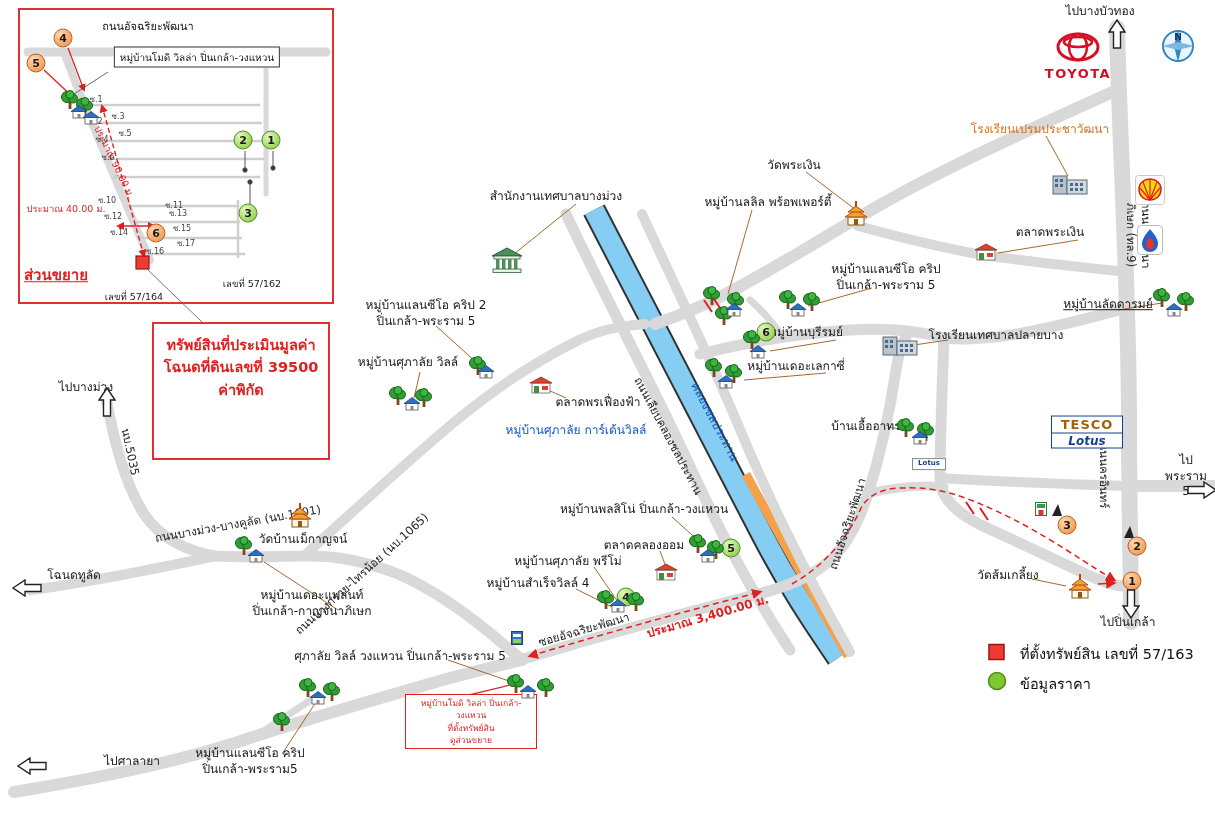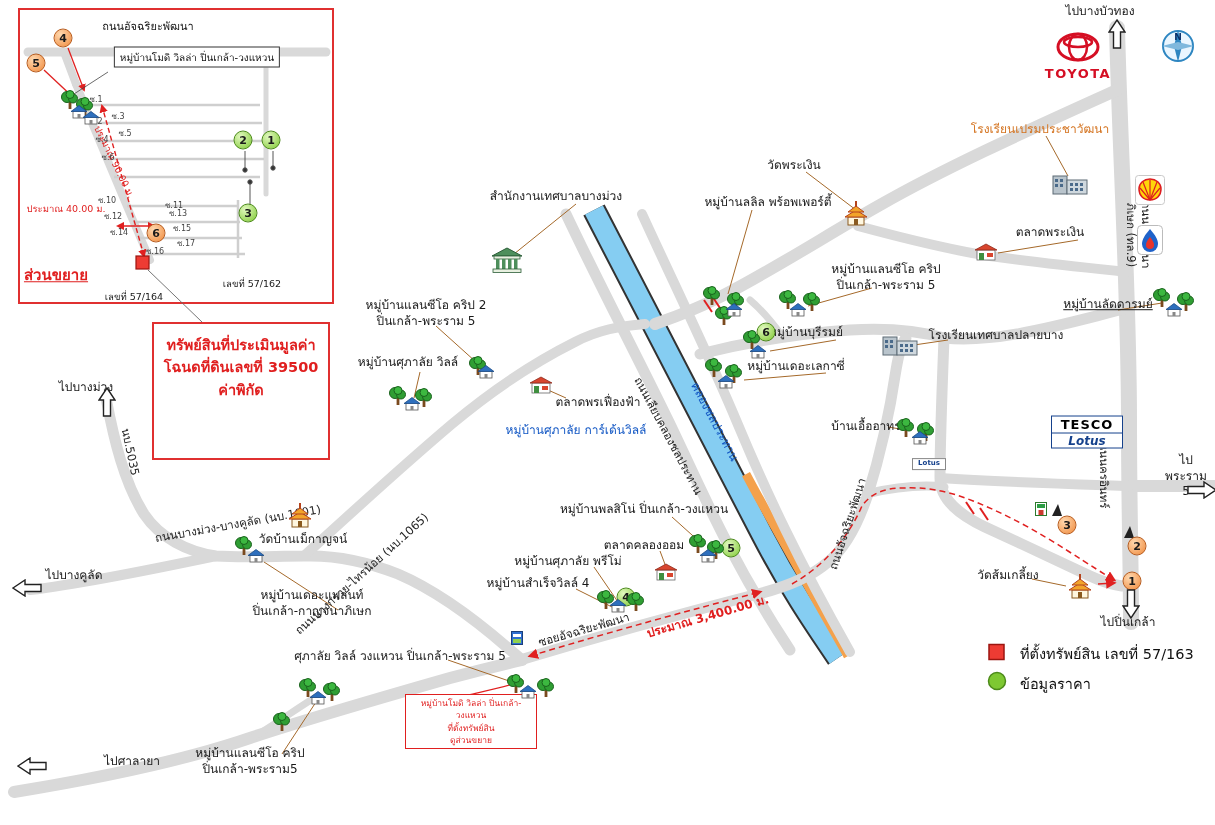--- a/index.html
+++ b/index.html
@@ -32,21 +32,21 @@
   #infobox .rline{color:#e01f1f;font-weight:bold;font-size:14.5px;line-height:1.55;}
   #infobox .kline{color:#111;font-size:13px;line-height:1.8;}
   .vbox{position:absolute;z-index:3;background:#fff;border:1px solid #333;font-size:10px;
         padding:2px 5px;transform:translate(-50%,-50%);white-space:nowrap;color:#111;}
   #propnote{left:405px;top:694px;width:126px;border:1.2px solid #e01f1f;background:#fff;
             color:#e01f1f;font-size:8.5px;text-align:center;line-height:1.45;padding:2px 2px;}
   #legend{left:986px;top:642px;width:225px;}
   .legrow{display:flex;align-items:center;gap:12px;margin-bottom:6px;}
   .legrow .ltext{font-size:14.5px;color:#111;}
   .tescosign{width:70px;border:1.5px solid #15418c;background:#fff;text-align:center;}
-  .tesco-top{color:#000000;font-weight:bold;font-size:13px;letter-spacing:1px;border-bottom:1px solid #15418c;line-height:1.2;}
+  .tesco-top{color:#a16207;font-weight:bold;font-size:13px;letter-spacing:1px;border-bottom:1px solid #15418c;line-height:1.2;}
   .tesco-bot{color:#15418c;font-weight:bold;font-style:italic;font-size:12px;line-height:1.2;}
   .lotusmini{width:32px;border:1px solid #888;background:#fff;color:#15418c;text-align:center;
              font-weight:bold;font-size:7px;line-height:1.4;}
 </style>
 </head>
 <body>
 
 <div id="stage">
 
   <svg id="base" width="1215" height="825" viewBox="0 0 1215 825">
@@ -236,21 +236,21 @@
       <div class="lbl blue" style="left: 576px; top: 431px; transform: translate(-50%, -50%);">หมู่บ้านศุภาลัย การ์เด้นวิลล์</div>
       <div class="lbl " style="left: 866px; top: 427px; transform: translate(-50%, -50%);">บ้านเอื้ออาทร</div>
       <div class="lbl roadname" style="left: 1104px; top: 472px; transform: translate(-50%, -50%) rotate(90deg);">ถนนนครอินทร์</div>
       <div class="lbl " style="left: 1186px; top: 476px; transform: translate(-50%, -50%);">ไปพระราม 5</div>
       <div class="lbl " style="left: 1008px; top: 576px; transform: translate(-50%, -50%);">วัดส้มเกลี้ยง</div>
       <div class="lbl " style="left: 1128px; top: 623px; transform: translate(-50%, -50%);">ไปปิ่นเกล้า</div>
       <div class="lbl " style="left: 86px; top: 388px; transform: translate(-50%, -50%);">ไปบางม่วง</div>
       <div class="lbl roadname" style="left: 130px; top: 452px; transform: translate(-50%, -50%) rotate(78deg);">นบ.5035</div>
       <div class="lbl roadname" style="left: 238px; top: 524px; transform: translate(-50%, -50%) rotate(-10deg);">ถนนบางม่วง-บางคูลัด (นบ.1001)</div>
       <div class="lbl " style="left: 303px; top: 540px; transform: translate(-50%, -50%);">วัดบ้านเม็กาญจน์</div>
-      <div class="lbl " style="left: 74px; top: 576px; transform: translate(-50%, -50%);">ไปบางคูลัด</div>
+      <div class="lbl " style="left: 74px; top: 576px; transform: translate(-50%, -50%);">โฉนดทูลัด</div>
       <div class="lbl " style="left: 312px; top: 604px; transform: translate(-50%, -50%);">หมู่บ้านเดอะแพลนท์
 ปิ่นเกล้า-กาญจนาภิเษก</div>
       <div class="lbl roadname" style="left: 362px; top: 574px; transform: translate(-50%, -50%) rotate(-42deg);">ถนนบางกรวย-ไทรน้อย (นบ.1065)</div>
       <div class="lbl " style="left: 644px; top: 510px; transform: translate(-50%, -50%);">หมู่บ้านพลสิโน่ ปิ่นเกล้า-วงแหวน</div>
       <div class="lbl " style="left: 644px; top: 546px; transform: translate(-50%, -50%);">ตลาดคลองออม</div>
       <div class="lbl " style="left: 568px; top: 562px; transform: translate(-50%, -50%);">หมู่บ้านศุภาลัย พรีโม่</div>
       <div class="lbl " style="left: 538px; top: 584px; transform: translate(-50%, -50%);">หมู่บ้านสำเร็จวิลล์ 4</div>
       <div class="lbl roadname" style="left: 584px; top: 630px; transform: translate(-50%, -50%) rotate(-16deg);">ซอยอัจฉริยะพัฒนา</div>
       <div class="lbl red bold" style="left: 708px; top: 617px; transform: translate(-50%, -50%) rotate(-16deg);">ประมาณ 3,400.00 ม.</div>
       <div class="lbl roadname" style="left: 848px; top: 524px; transform: translate(-50%, -50%) rotate(-72deg);">ถนนอัจฉริยะพัฒนา</div>

